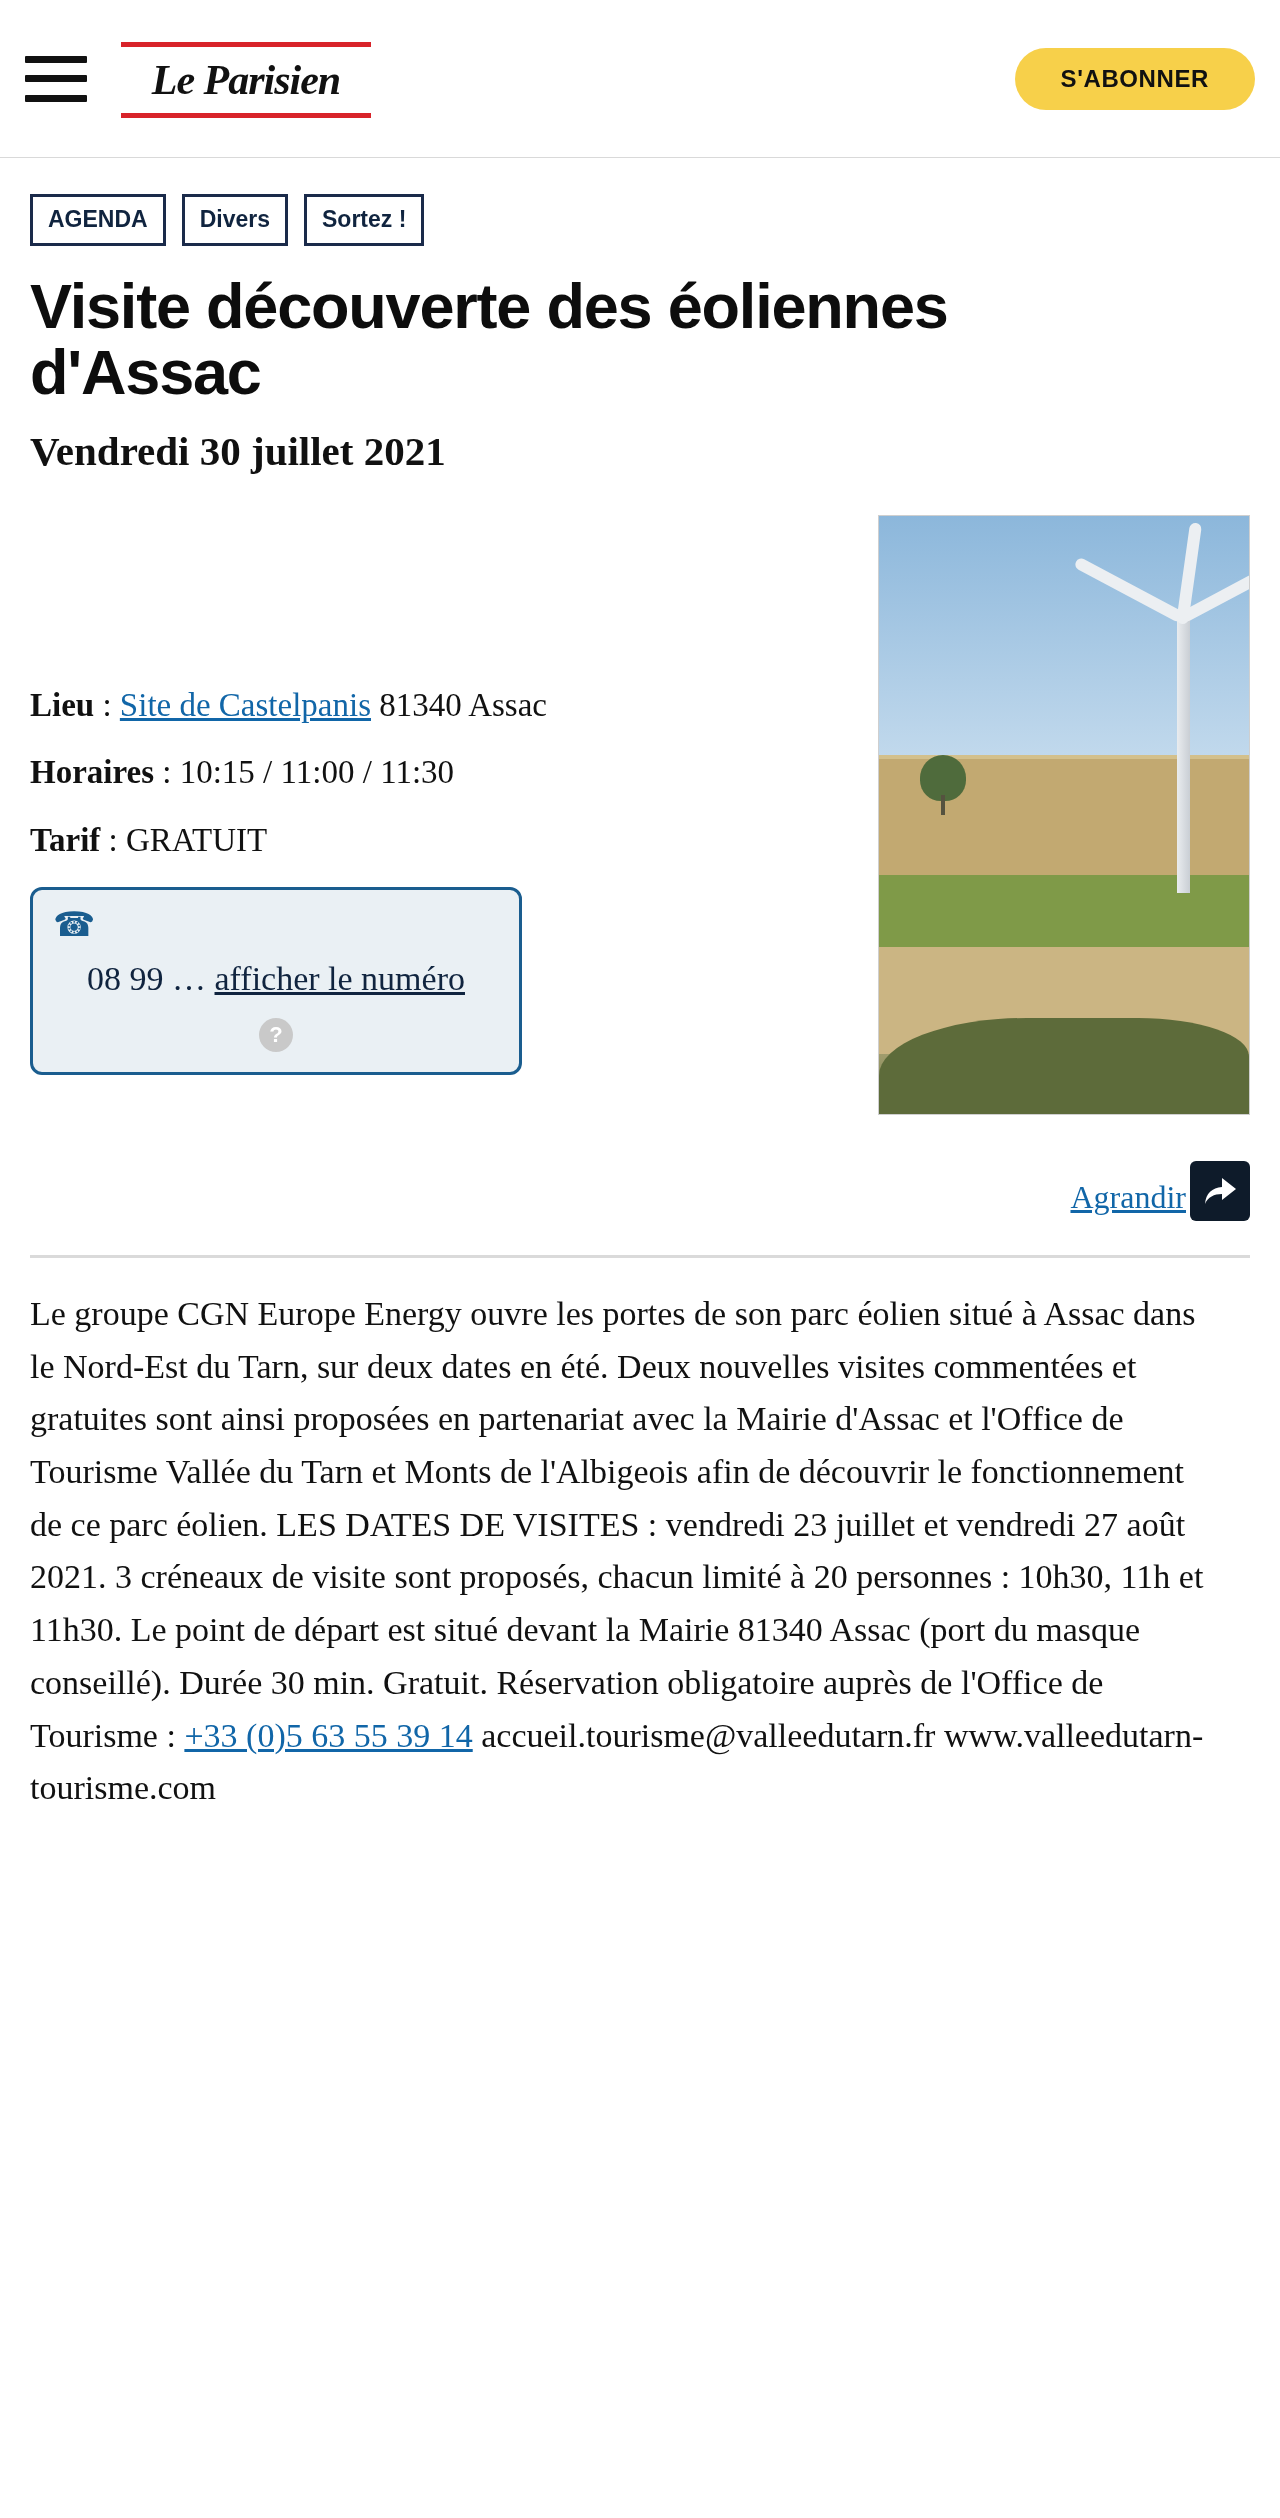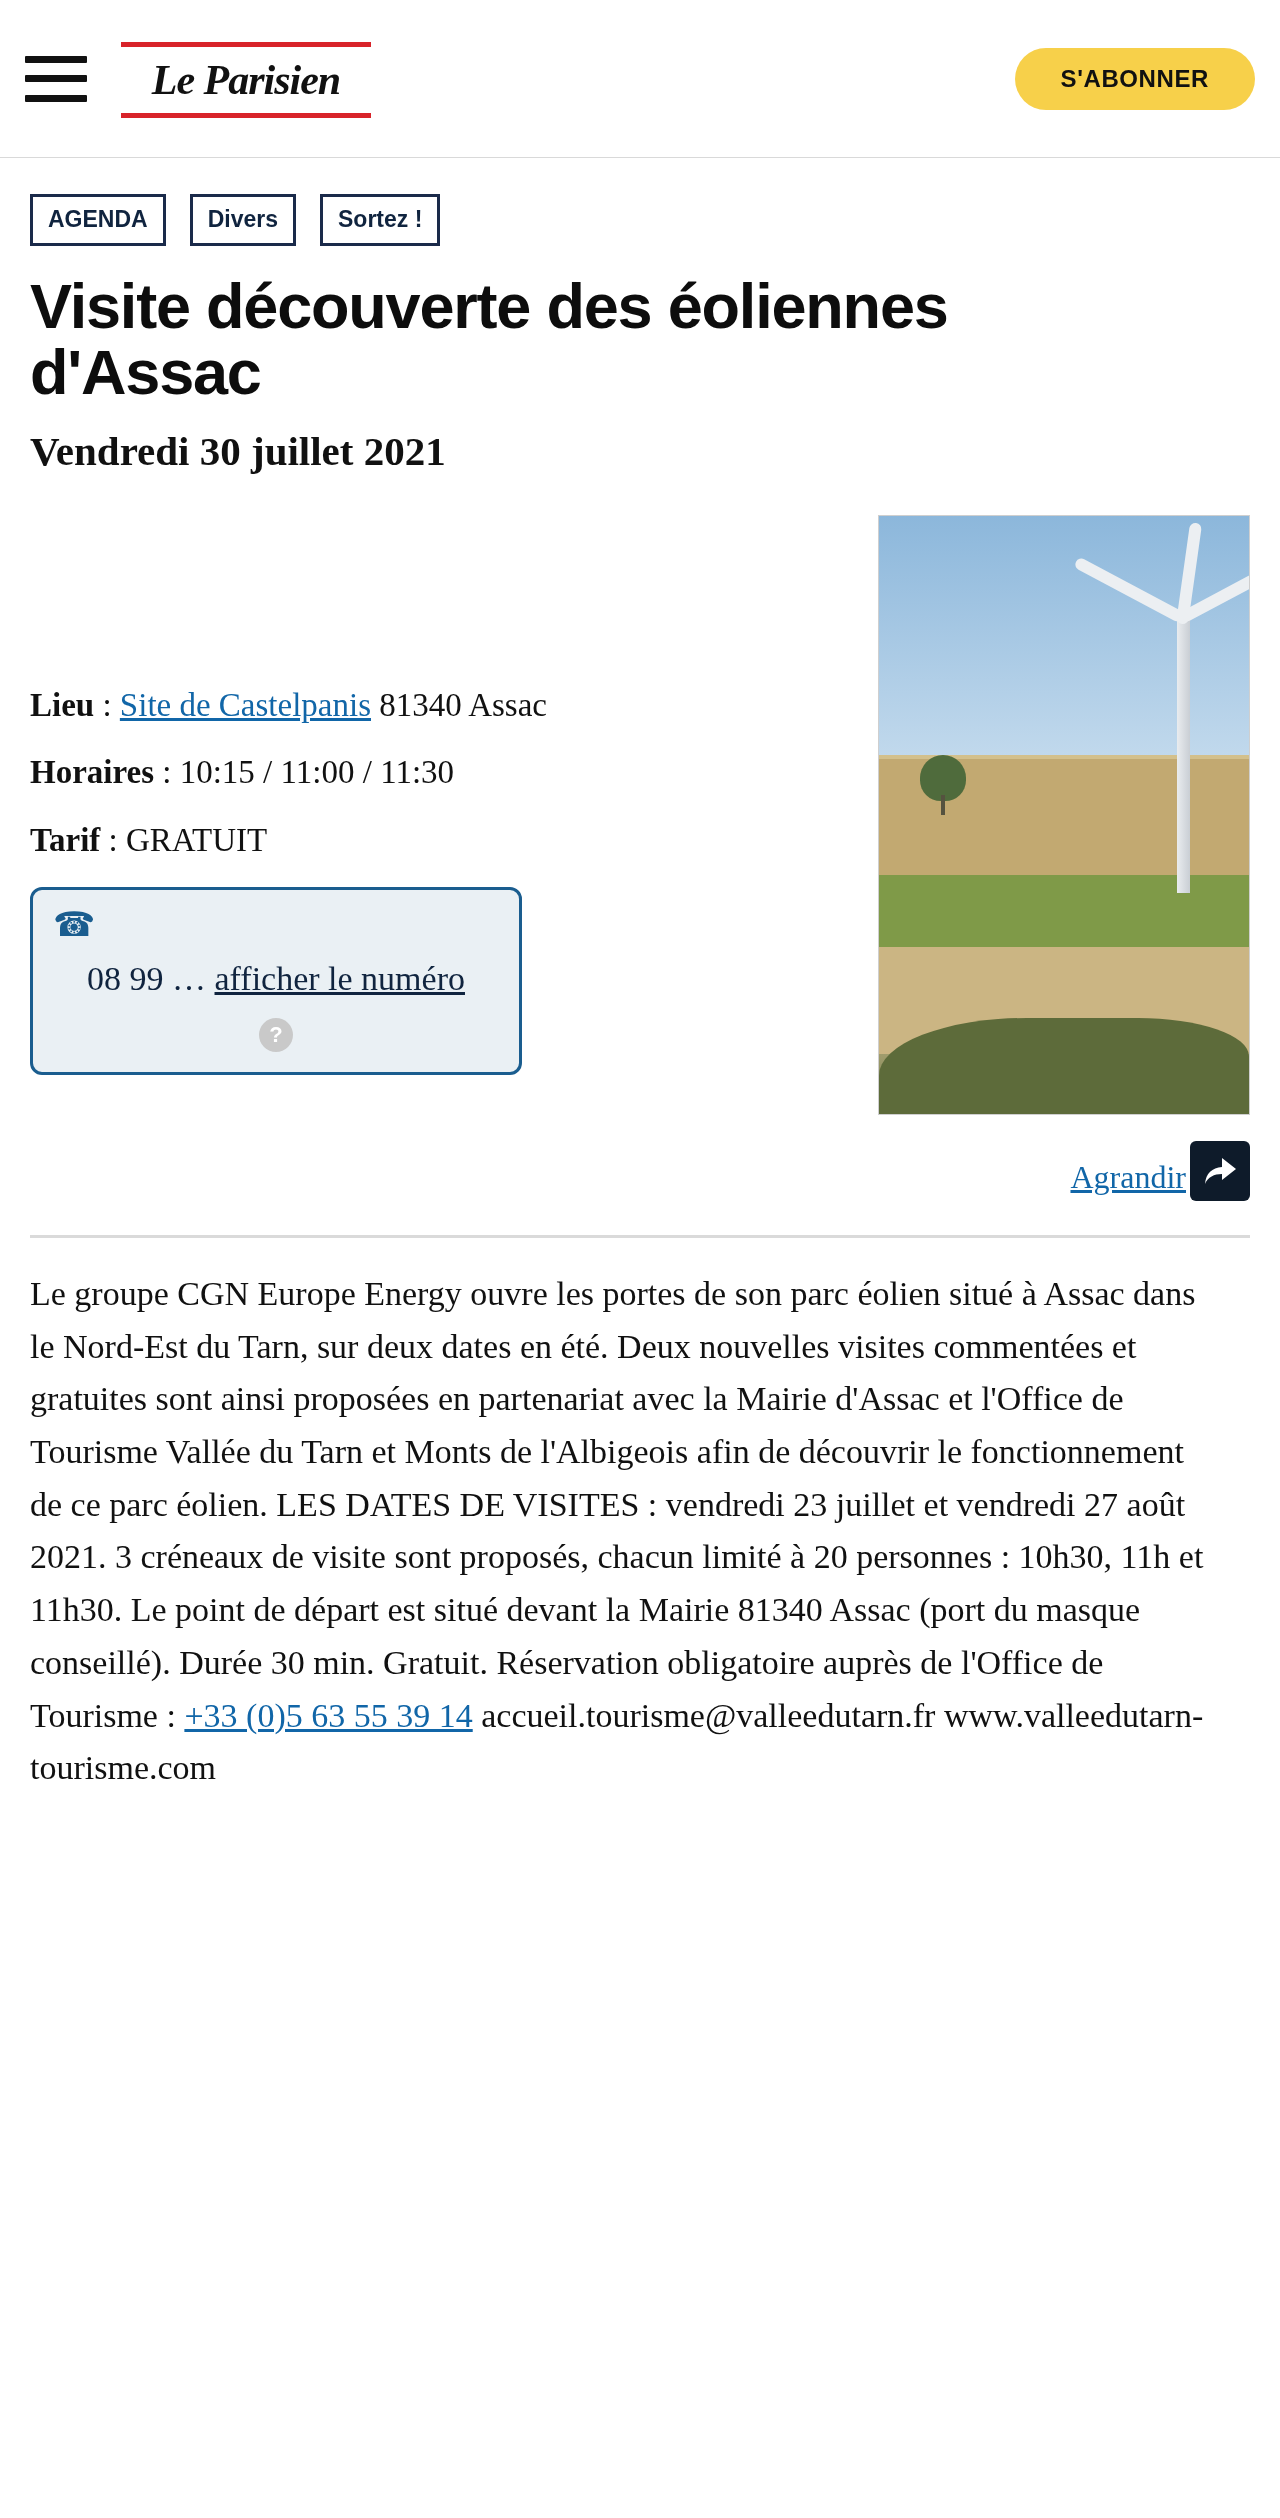--- a/index.html
+++ b/index.html
@@ -77,21 +77,21 @@
     letter-spacing: 0.6px;
     cursor: pointer;
   }
 
   
   .content {
     padding: 36px 30px 0 30px;
   }
   .tags {
     display: flex;
-    gap: 24px;
+    gap: 16px;
     margin-bottom: 28px;
   }
   .tag {
     border: 3px solid #1a2a4a;
     color: #10243f;
     font-family: "Liberation Sans", sans-serif;
     font-weight: bold;
     font-size: 23px;
     padding: 9px 15px 10px 15px;
     background: #fff;
@@ -241,21 +241,21 @@
     background: #eceff2;
     transform-origin: 50% 100%;
     border-radius: 6px;
   }
   .photo .b1 { right: 16.6%; top: 1%; height: 17%; transform: rotate(8deg); }
   .photo .b2 { right: 16.6%; top: 17%; height: 20%; transform: rotate(-118deg); transform-origin: 50% 0%; }
   .photo .b3 { right: 16.6%; top: 17%; height: 20%; transform: rotate(118deg); transform-origin: 50% 0%; }
 
   .photo-actions {
     text-align: right;
-    padding-top: 4px;
+    padding-top: 24px;
   }
   .enlarge {
     font-family: "Liberation Serif", serif;
     font-size: 32px;
     color: #1166a8;
     text-decoration: underline;
     cursor: pointer;
     display: inline-block;
   }
   .share-btn {

